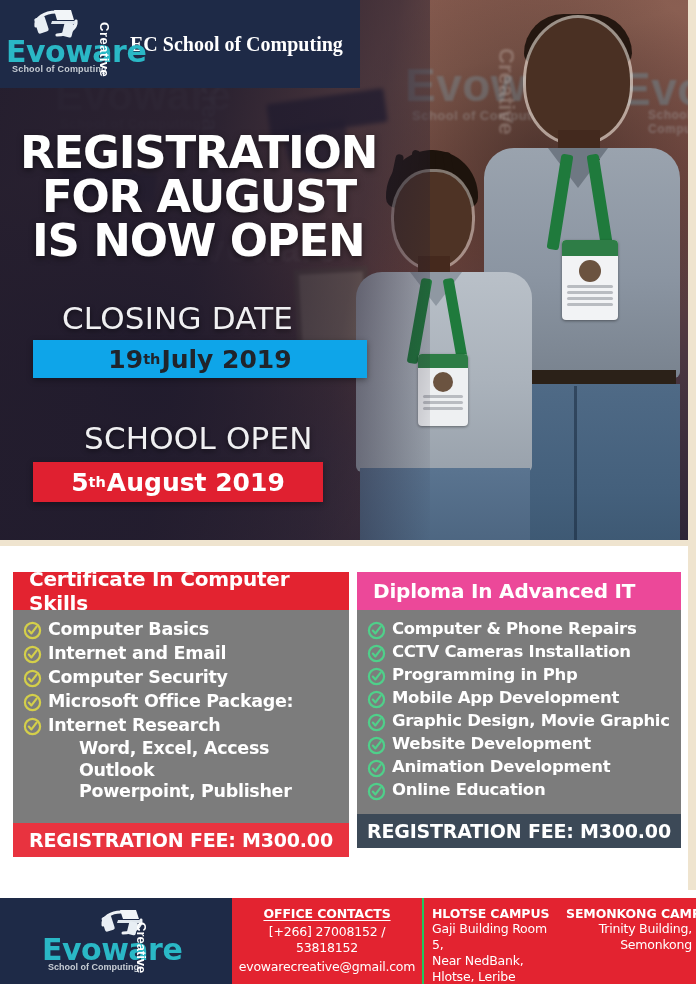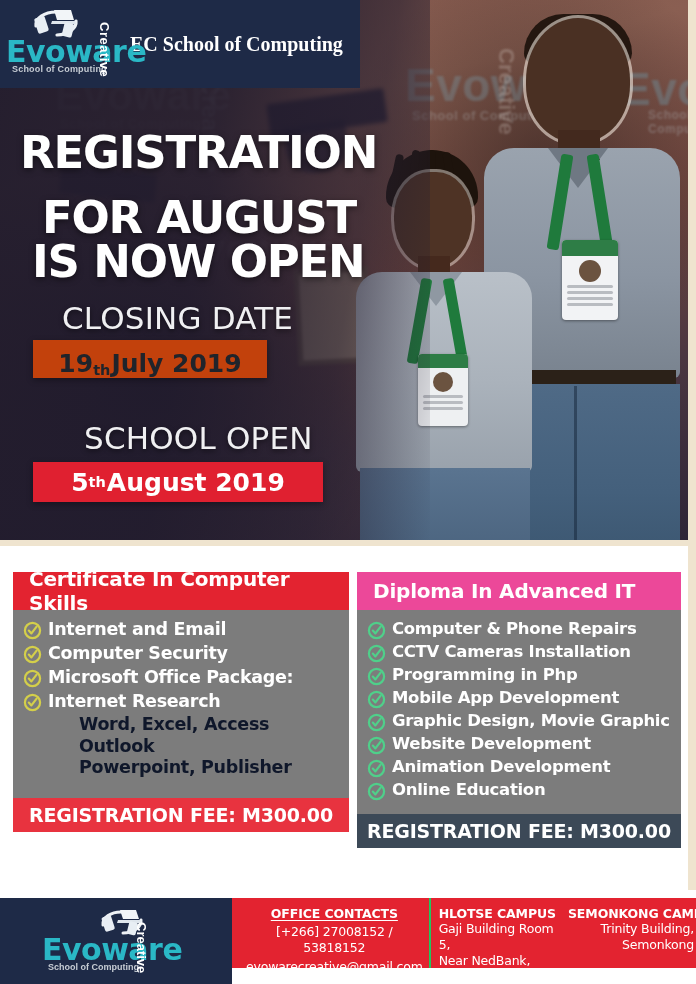--- a/index.html
+++ b/index.html
@@ -189,40 +189,40 @@
 
   
   .hero-text { position:absolute; left:0; top:0; width:430px; height:546px; z-index:7;padding-left:12px; }
   .headline {
     position:absolute; left:20px; top:131px; width:400px;
     color:#ffffff; font-weight:700; font-size:45px; line-height:.98;
     font-family:"DejaVu Sans", sans-serif; letter-spacing:-1.2px;
     text-shadow:0 2px 6px rgba(0,0,0,.5);
   }
   .headline div { white-space:nowrap; }
-  .hl2 { padding-left:22px;margin-top:21px; }
+  .hl2 { padding-left:22px; }
   .hl3 { padding-left:12px; }
 
   .sub-label {
     position:absolute; color:#f0f0f2; font-weight:400;
     font-size:31px; letter-spacing:.2px;
     font-family:"DejaVu Sans", sans-serif;
     text-shadow:0 2px 5px rgba(0,0,0,.5);
   }
   .lbl-closing { left:62px; top:300px; }
   .lbl-open    { left:40px; top:420px;margin-left:44px; }
 
   .date-badge {
     position:absolute; display:flex; align-items:center; justify-content:center;
     font-family:"DejaVu Sans", sans-serif; font-weight:700;
     box-shadow:0 2px 6px rgba(0,0,0,.35);
   }
   .badge-yellow {
-    left:33px; top:340px; width:234px; height:38px;
-    background:#c2410c; color:#20242b; font-size:25px;align-items:flex-end;
+    left:33px; top:340px; width:334px; height:38px;
+    background:#0ea5e9; color:#20242b; font-size:25px;
   }
   .badge-red {
     left:33px; top:462px; width:290px; height:40px;
     background:#e02030; color:#ffffff; font-size:25px;
   }
   .date-badge sup { font-size:.58em; vertical-align:super; margin-right:1px; }
 
   
   .hero-rule {
     position:absolute; left:0; top:540px; width:696px; height:6px;
@@ -256,21 +256,21 @@
     background:#7c7c7c; padding:8px 6px 12px 6px;
   }
   .c-item { display:flex; align-items:flex-start; margin-bottom:1px; }
   .chk { flex:none; width:19px; height:19px; margin:3px 6px 0 4px; }
   .c-text {
     color:#ffffff; font-weight:700; font-size:17.5px; line-height:1.32;
     font-family:"DejaVu Sans", sans-serif; letter-spacing:-.3px;
   }
   .c-right .c-text { font-size:16.5px; }
   .c-sub {
-    color:#0f172a; font-weight:700; font-size:17.5px; line-height:1.22;
+    color:#ffffff; font-weight:700; font-size:17.5px; line-height:1.22;
     font-family:"DejaVu Sans", sans-serif; letter-spacing:-.3px;
     padding-left:60px;
   }
   .fee-bar {
     height:34px; display:flex; align-items:center; justify-content:center;
     color:#ffffff; font-weight:700; font-size:19px;
     font-family:"DejaVu Sans", sans-serif; letter-spacing:-.2px;
   }
   .fee-red  { background:#e8333f; }
   .fee-navy { background:#3c4957; }
@@ -290,22 +290,22 @@
   }
   .f-logo-sub {
     position:absolute; left:48px; top:64px;
     font-size:9px; font-weight:700; color:#c6ccd4;
   }
   .f-logo-creative {
     position:absolute; left:134px; top:24px;
     writing-mode:vertical-rl; font-size:13px; font-weight:700; color:#ffffff;
   }
   .footer-contacts {
-    position:absolute; left:232px; top:0; width:464px; height:70px;
-    background:#e32330; display:flex;padding-left:8px;
+    position:absolute; left:232px; top:0; width:464px; height:86px;
+    background:#e32330; display:flex;
   }
   .fc-col { position:relative; padding:8px 6px 0 6px; color:#ffffff; }
   .fc-col-1 { width:190px; text-align:center; }
   .fc-col-2 { width:138px; border-left:2px solid #22c55e; padding-left:8px; }
   .fc-col-3 { width:136px; text-align:right; padding-right:4px; }
   .fc-title {
     font-weight:700; font-size:12.5px; letter-spacing:-.1px; white-space:nowrap;
     font-family:"DejaVu Sans", sans-serif;
   }
   .fc-title-u { text-decoration:underline; text-underline-offset:2px; }
@@ -429,20 +429,29 @@
   <div class="hero-rule"></div>
   <div class="edge-right"></div>
   <div class="edge-right-lower"></div>
 
   <div class="cards">
 
     <div class="card card-left">
       <div class="card-head head-red">Certificate In Computer Skills</div>
       <div class="card-body">
 
+        <div class="c-item">
+          <span class="chk">
+            <svg viewBox="0 0 19 19" width="19" height="19">
+              <circle cx="9.5" cy="9.5" r="7.6" fill="none" stroke="#d4cf4a" stroke-width="2.2"></circle>
+              <path d="M5.8 9.6 L8.4 12.4 L13.6 5.6" fill="none" stroke="#d4cf4a" stroke-width="2.2" stroke-linecap="round" stroke-linejoin="round"></path>
+            </svg>
+          </span>
+          <span class="c-text">Computer Basics</span>
+        </div>
 
         <div class="c-item">
           <span class="chk">
             <svg viewBox="0 0 19 19" width="19" height="19">
               <circle cx="9.5" cy="9.5" r="7.6" fill="none" stroke="#d4cf4a" stroke-width="2.2"></circle>
               <path d="M5.8 9.6 L8.4 12.4 L13.6 5.6" fill="none" stroke="#d4cf4a" stroke-width="2.2" stroke-linecap="round" stroke-linejoin="round"></path>
             </svg>
           </span>
           <span class="c-text">Internet and Email</span>
         </div>

